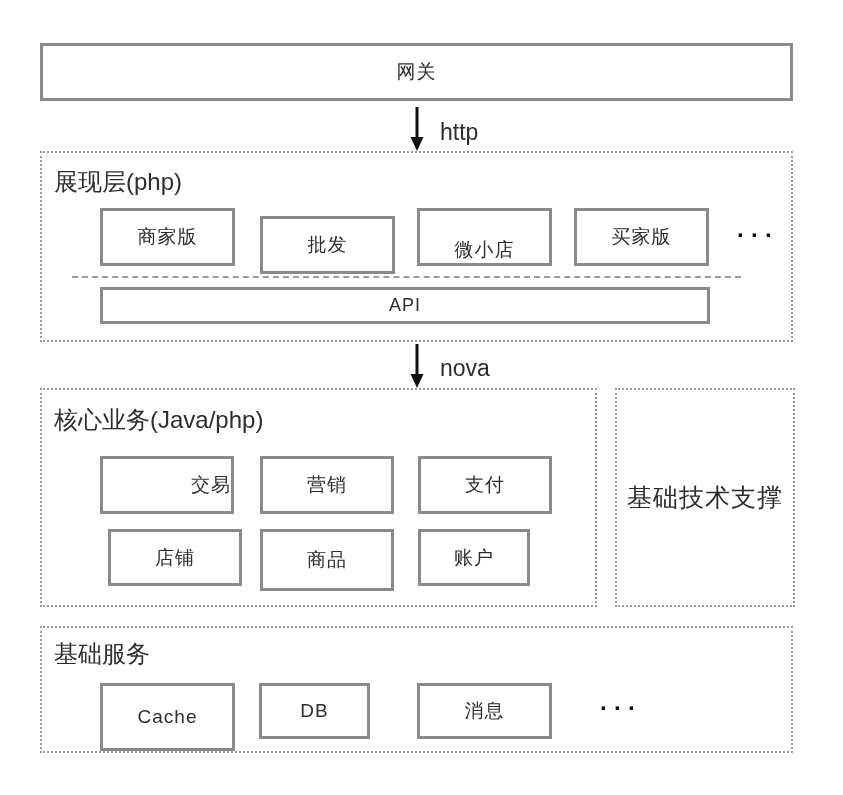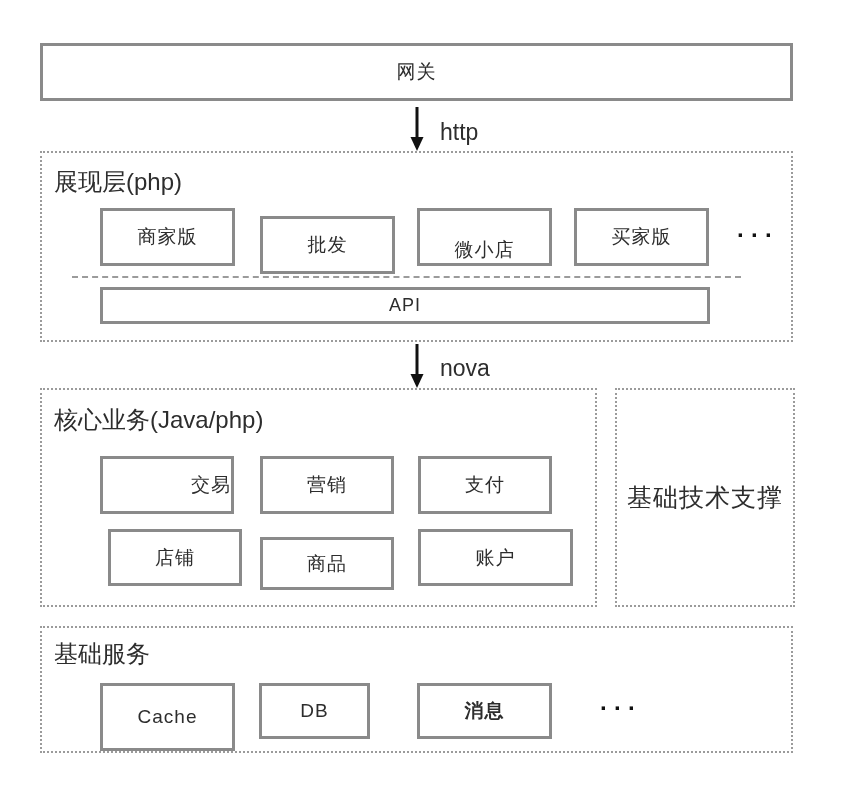--- a/index.html
+++ b/index.html
@@ -116,40 +116,40 @@
     <div class="box-solid" style="left:218px;top:66px;width:134px;height:58px;">
       <span>营销</span>
     </div>
     <div class="box-solid" style="left:376px;top:66px;width:134px;height:58px;">
       <span>支付</span>
     </div>
 
     <div class="box-solid" style="left:58px;top:139px;width:134px;height:57px;margin-left:8px;">
       <span>店铺</span>
     </div>
-    <div class="box-solid" style="left:218px;top:139px;width:134px;height:53px;margin-top:8px;">
+    <div class="box-solid" style="left:218px;top:139px;width:134px;height:62px;">
       <span>商品</span>
     </div>
-    <div class="box-solid" style="left:376px;top:139px;width:155px;height:57px;">
+    <div class="box-solid" style="left:376px;top:139px;width:112px;height:57px;">
       <span>账户</span>
     </div>
   </div>
 
   <div class="box-dotted centered-text" style="left:615px;top:388px;width:180px;height:219px;">
     <span>基础技术支撑</span>
   </div>
 
   <div class="box-dotted" style="left:40px;top:626px;width:753px;height:127px;">
     <div class="section-title" style="left:12px;top:10px;">基础服务</div>
 
     <div class="box-solid" style="left:58px;top:55px;width:135px;height:68px;">
       <span>Cache</span>
     </div>
     <div class="box-solid" style="left:217px;top:55px;width:111px;height:56px;">
       <span>DB</span>
     </div>
-    <div class="box-solid" style="left:375px;top:55px;width:135px;height:56px;font-weight:bold;">
+    <div class="box-solid" style="left:375px;top:55px;width:135px;height:56px;">
       <span>消息</span>
     </div>
     <div class="dots" style="left:558px;top:66px;">···</div>
   </div>
 
 </div>
 
 </body></html>

